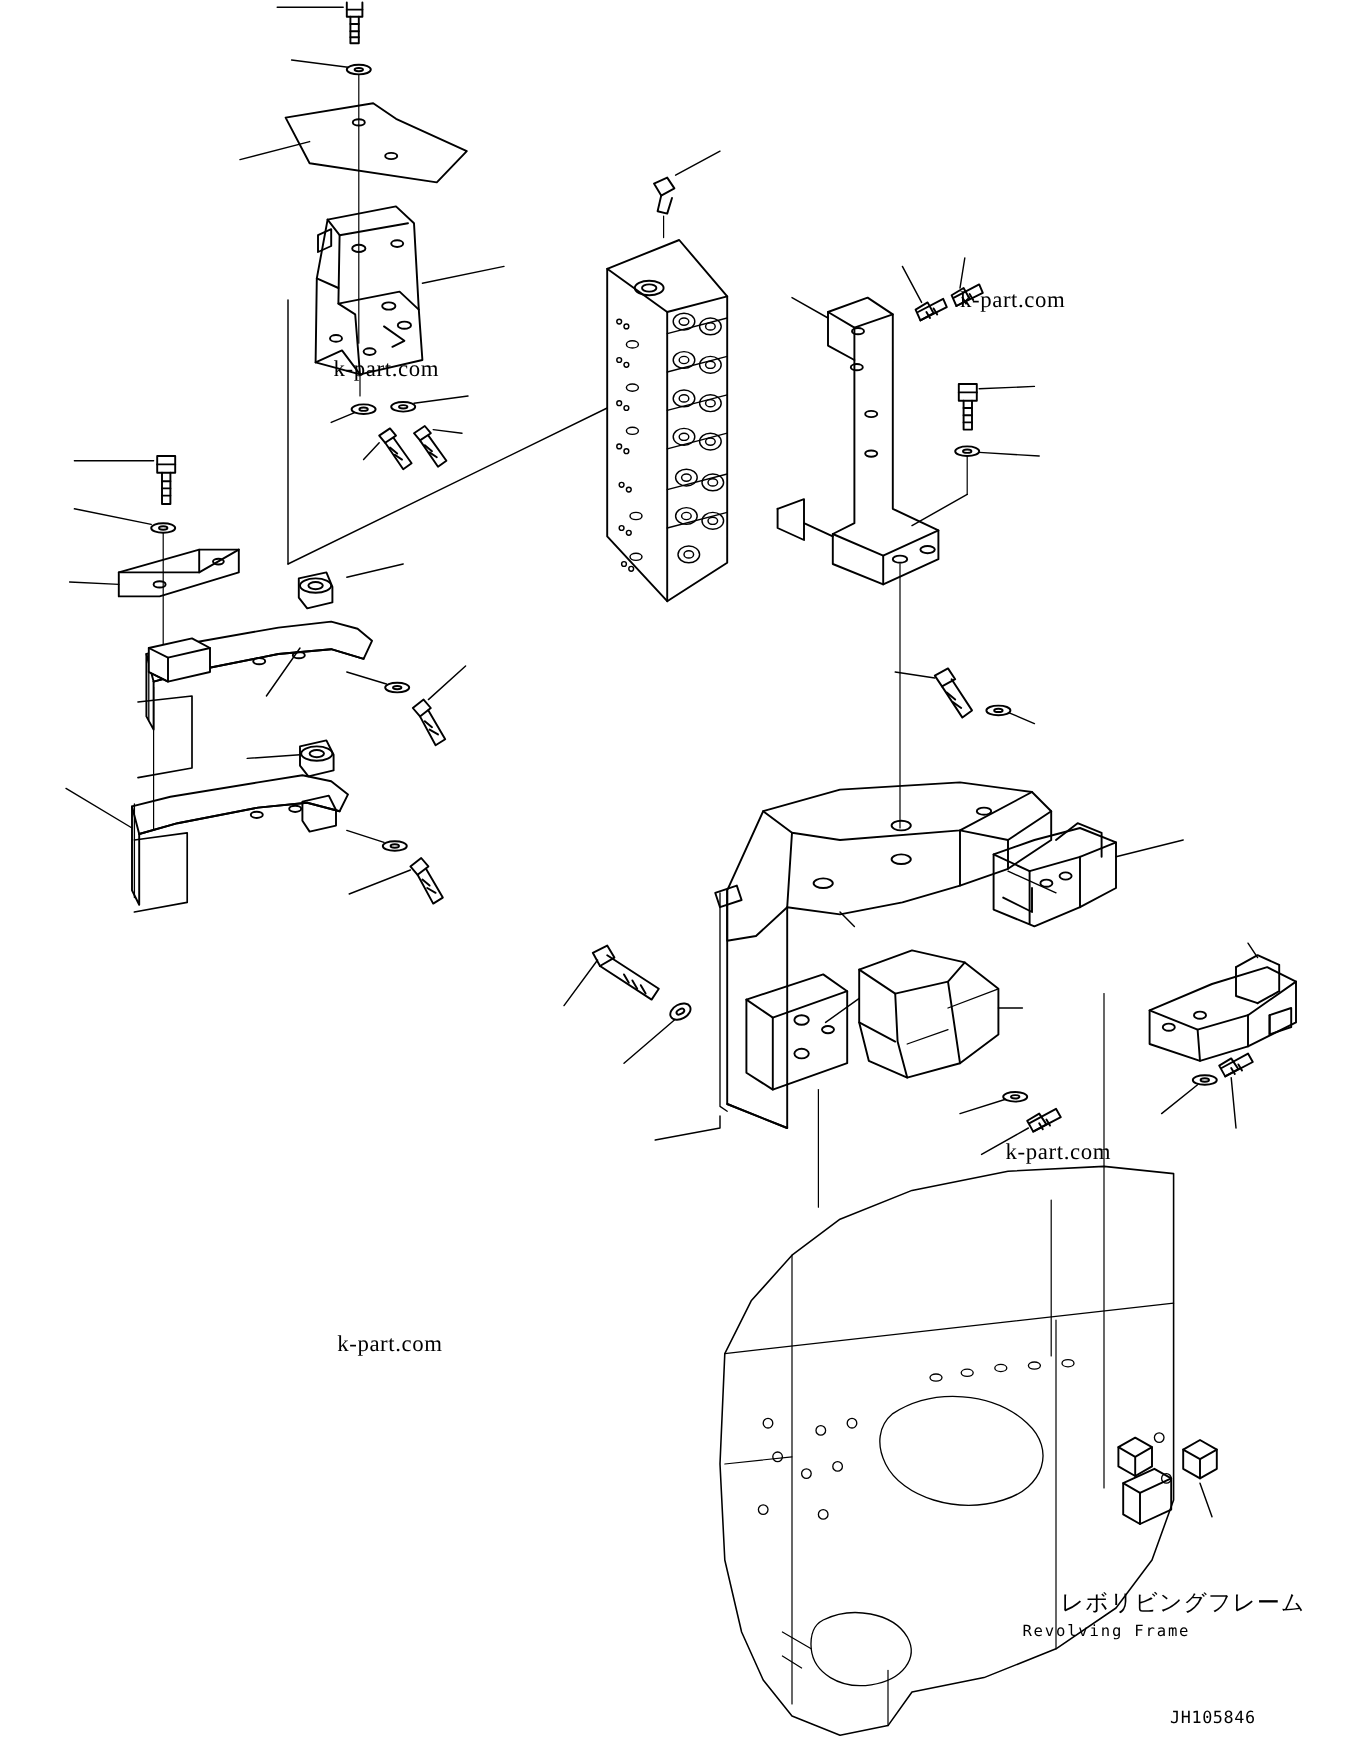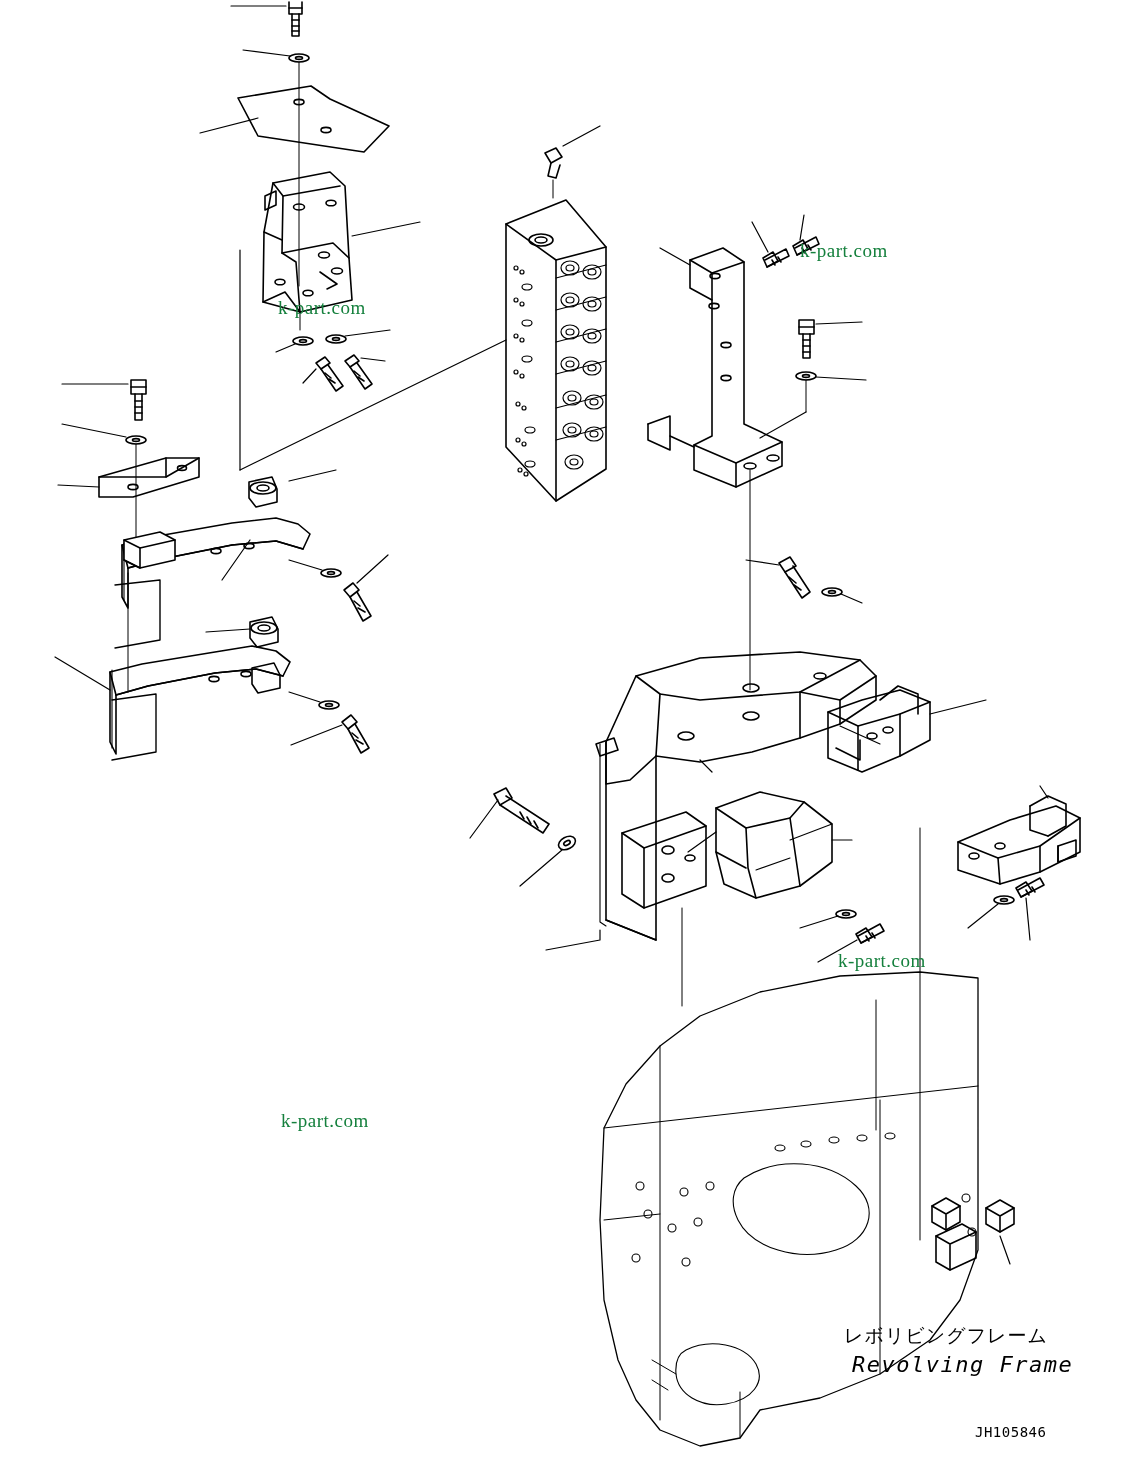--- a/index.html
+++ b/index.html
@@ -1,29 +1,29 @@
 <!DOCTYPE html>
 <html><head>
 <meta charset="utf-8">
 <style>
   html,body{margin:0;padding:0;background:#ffffff;}
   body{width:1139px;height:1466px;position:relative;overflow:hidden;
        font-family:"Liberation Sans",sans-serif;color:#000;}
   #sheet{position:absolute;inset:0;}
   svg.diagram{position:absolute;left:0;top:0;width:1139px;height:1466px;}
-  .wm{position:absolute;color:#15803d;font-family:"Liberation Serif",serif;
+  .wm{position:absolute;color:#000000;font-family:"Liberation Serif",serif;
       font-size:19px;letter-spacing:.5px;white-space:nowrap;user-select:none;}
   .wm.w1{left:278px;top:297px;}
   .wm.w2{left:800px;top:240px;}
   .wm.w3{left:838px;top:950px;}
   .wm.w4{left:281px;top:1110px;}
-  .label-jp{position:absolute;left:844px;top:1323px;font-family:"DejaVu Sans",sans-serif;
+  .label-jp{position:absolute;left:884px;top:1323px;font-family:"DejaVu Sans",sans-serif;
             font-size:19px;letter-spacing:1px;white-space:nowrap;}
   .label-en{position:absolute;left:852px;top:1352px;font-family:"DejaVu Sans Mono","Liberation Mono",monospace;
-            font-size:22px;letter-spacing:1.5px;white-space:nowrap;font-style:italic;}
+            font-size:13px;letter-spacing:1.5px;white-space:nowrap;}
   .code{position:absolute;left:975px;top:1424px;font-family:"DejaVu Sans Mono","Liberation Mono",monospace;
         font-size:14px;letter-spacing:.5px;white-space:nowrap;text-align:center;}
 </style>
 </head>
 <body>
 
 <div id="sheet">
 
   <svg class="diagram" viewBox="0 0 1139 1466" fill="none" stroke="#000" stroke-width="1.6" stroke-linejoin="round" stroke-linecap="round">
 

